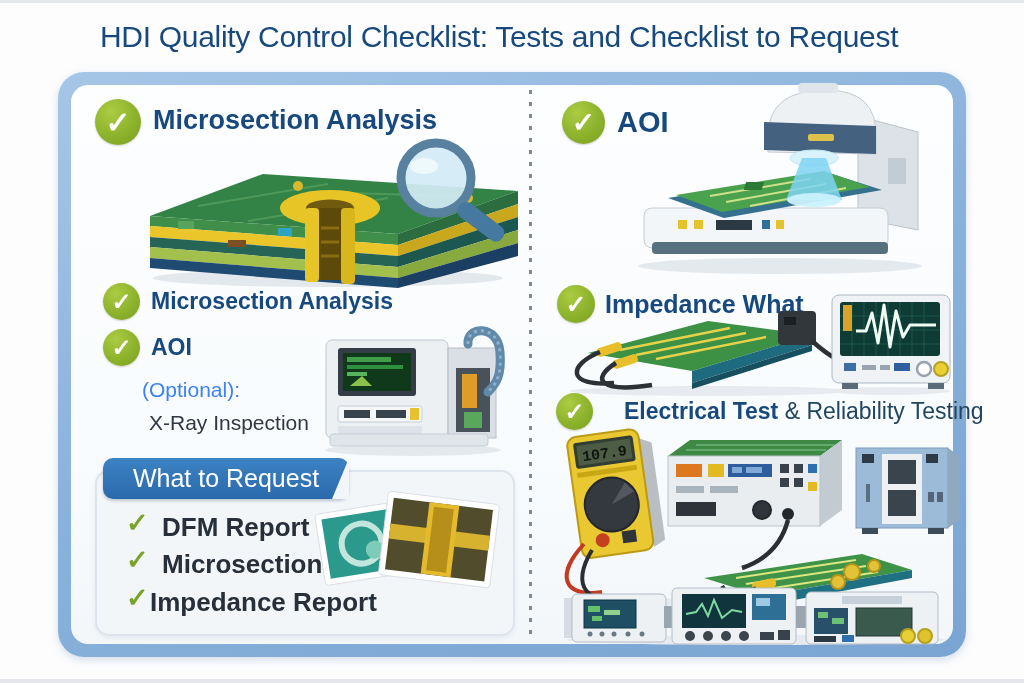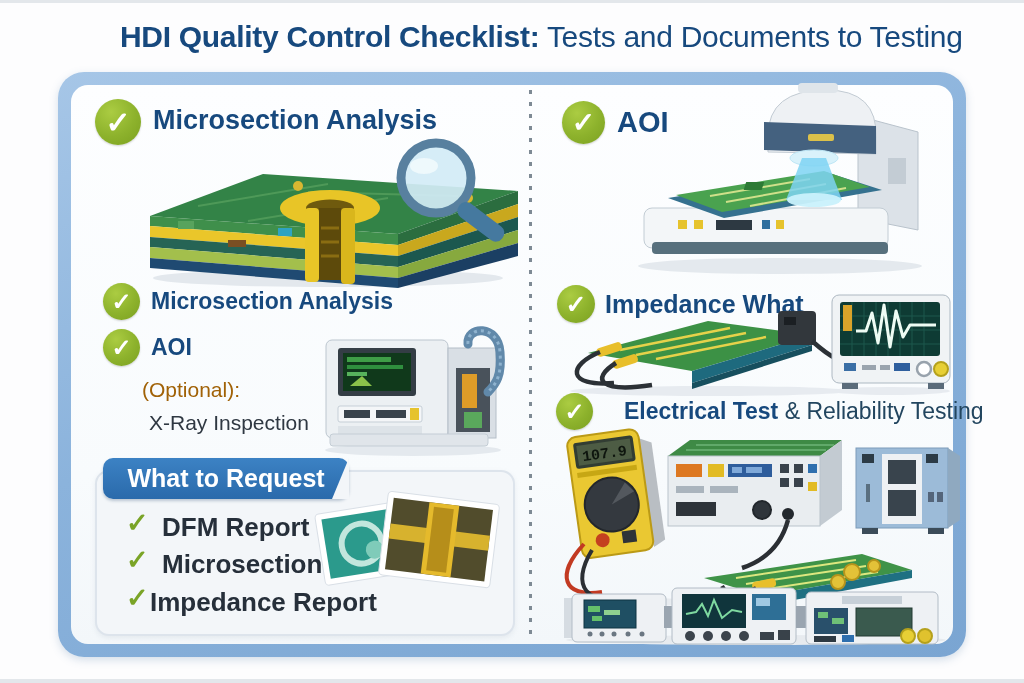--- a/index.html
+++ b/index.html
@@ -9,21 +9,21 @@
     -webkit-font-smoothing:antialiased;
   }
   .edge-strip{position:absolute;left:0;width:1024px;background:#e3e7eb;}
   .edge-strip.top{top:0;height:3px;}
   .edge-strip.bottom{bottom:0;height:4px;}
 
   .page-title{
     position:absolute;left:100px;top:20px;font-size:30px;color:#17497e;
     letter-spacing:-0.3px;white-space:nowrap;
   }
-  .page-title .t-bold{font-weight:700;margin-left:20px;}
+  .page-title .t-bold{font-weight:400;}
   .page-title .t-rest{font-weight:400;}
 
   .frame{
     position:absolute;left:58px;top:72px;width:908px;height:585px;
     border-radius:26px;
     background:linear-gradient(160deg,#a6c6e7 0%,#8bb3dc 45%,#7aa5d2 100%);
     box-shadow:0 3px 8px rgba(90,130,170,.25);
   }
   .frame-inner{
     position:absolute;inset:13px;border-radius:17px;
@@ -35,32 +35,32 @@
   }
 
   .badge{
     position:absolute;border-radius:50%;color:#ffffff;
     display:flex;align-items:center;justify-content:center;font-weight:700;
     background:radial-gradient(circle at 35% 28%,#abcc42 0%,#8db22c 55%,#7ba020 100%);
     box-shadow:0 1px 2px rgba(0,0,0,.18);
   }
   .heading{position:absolute;color:#17497e;font-weight:700;white-space:nowrap;}
   .heading .h-rest{font-weight:400;color:#22455f;}
-  .note{position:absolute;color:#a16207;white-space:nowrap;}
+  .note{position:absolute;color:#3b82f6;white-space:nowrap;}
 
   .request-box{
     position:absolute;left:95px;top:470px;width:416px;height:162px;
     background:#f3f6f9;border:2px solid #dde4ec;border-radius:14px;
     box-shadow:0 2px 5px rgba(120,140,160,.12);
   }
   .ribbon{
     position:absolute;left:103px;top:458px;width:246px;height:41px;
     background:linear-gradient(180deg,#3c82c4,#2a6aab);
     border-radius:10px;display:flex;align-items:center;justify-content:center;
-    color:#ffffff;font-weight:700;font-size:25px;
+    color:#ffffff;font-weight:400;font-size:25px;
     box-shadow:0 2px 3px rgba(20,60,100,.25);
   }
   .ribbon::after{
     content:"";position:absolute;right:0;top:0;width:17px;height:100%;
     background:#f3f6f9;clip-path:polygon(100% 0,100% 100%,0 100%);
   }
   .check-glyph{
     position:absolute;color:#7aa427;font-weight:700;font-size:27px;line-height:1;
   }
   .box-item{
@@ -69,21 +69,21 @@
   svg{position:absolute;overflow:visible;}
 </style>
 </head>
 <body>
 
 <div class="canvas">
 
   <div class="edge-strip top"></div>
 
   <div class="page-title">
-    <span class="t-bold">HDI Quality Control Checklist:</span><span class="t-rest"> Tests and Documents to Testing</span>
+    <span class="t-bold">HDI Quality Control Checklist:</span><span class="t-rest"> Tests and Checklist to Request</span>
   </div>
 
   <div class="frame">
     <div class="frame-inner"></div>
   </div>
 
   <div class="divider"></div>
 
   <div class="badge" style="left:95px;top:99px;width:46px;height:46px;font-size:30px;">
     <span>✓</span>

